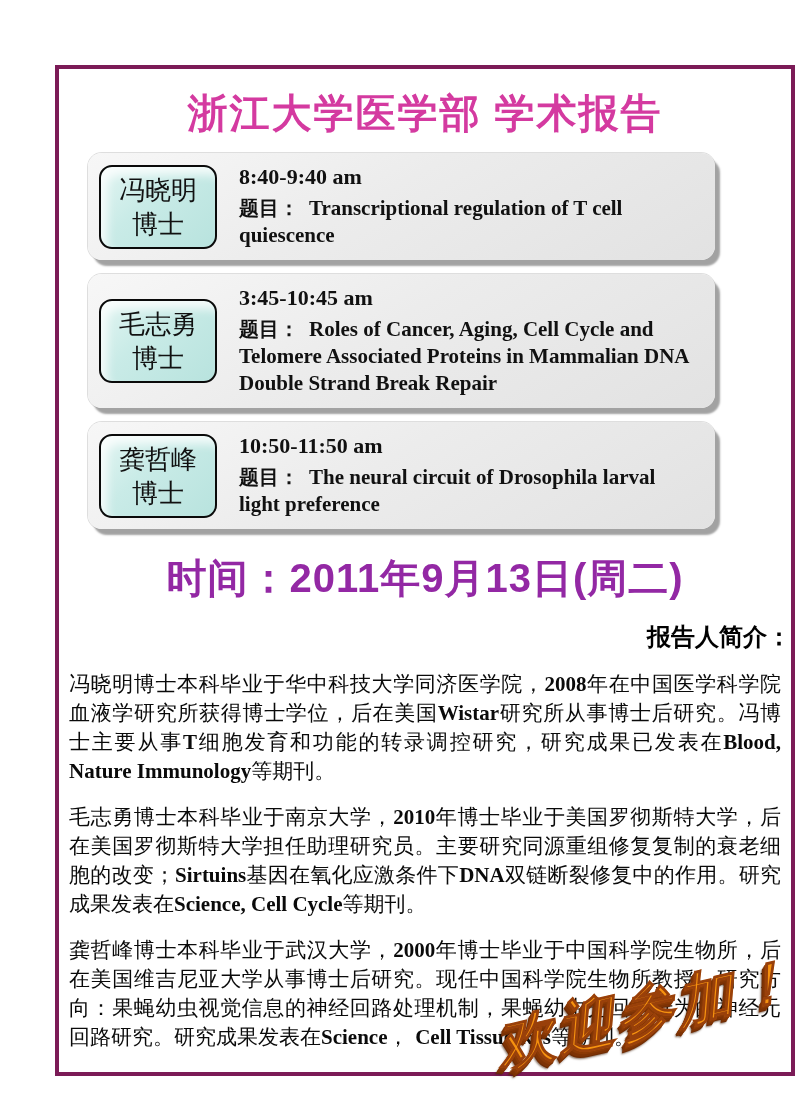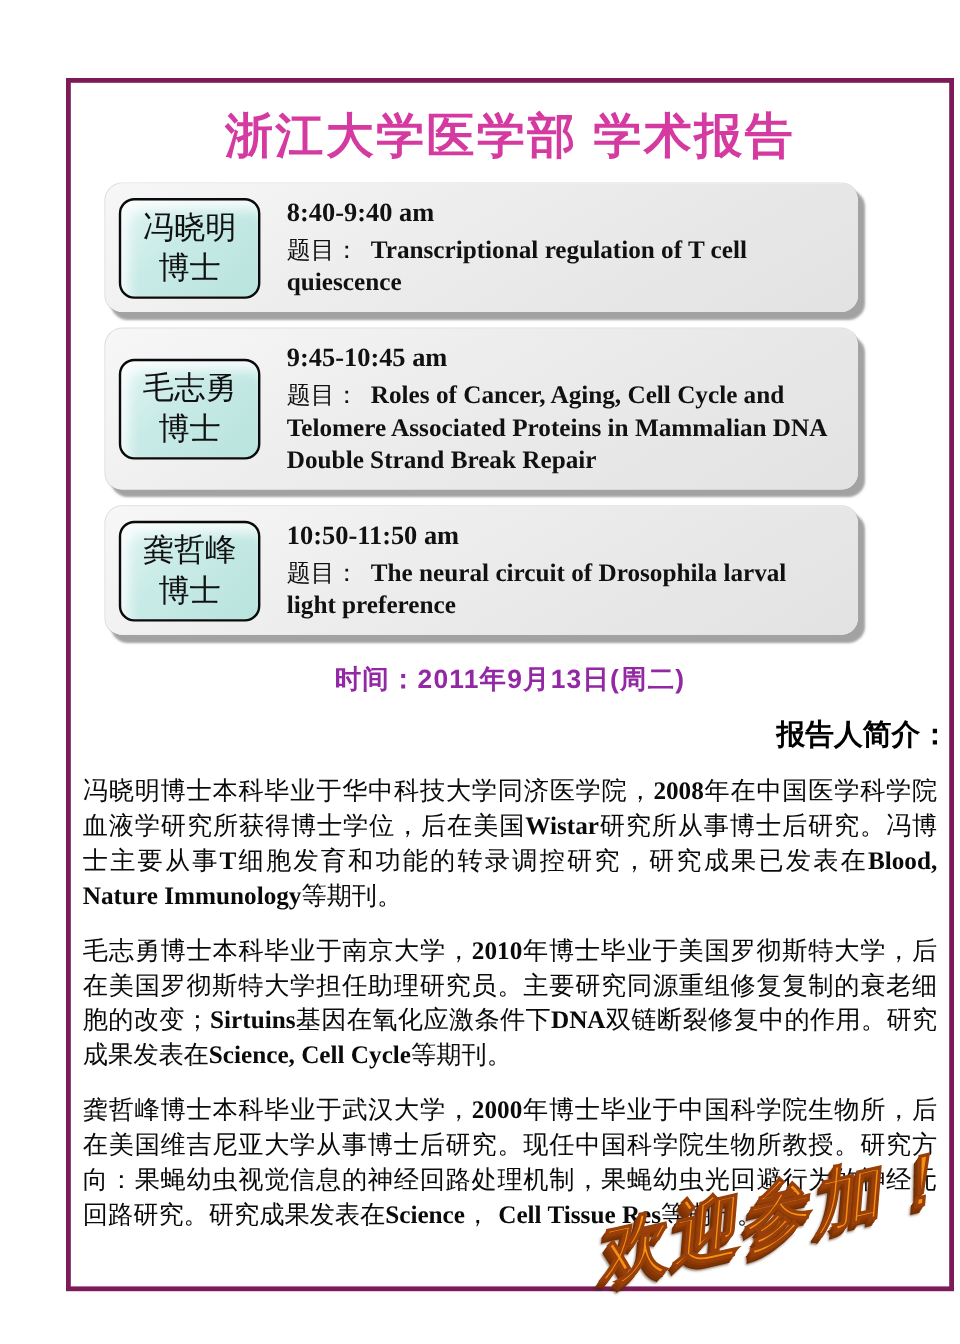--- a/index.html
+++ b/index.html
@@ -39,26 +39,26 @@
   .card-text{flex:1;}
   .session-time{
     font-family:"Liberation Serif",serif;font-weight:700;
     font-size:22px;color:#111;margin:0 0 5px 0;
   }
   .topic{
     font-family:"Liberation Serif",serif;font-weight:700;
     font-size:21px;line-height:27px;color:#111;margin:0;
   }
   .topic-label{
-    font-family:"DejaVu Serif",serif;font-weight:400;
+    font-family:"DejaVu Serif",serif;font-weight:700;
     font-size:20px;margin-right:10px;
   }
   .event-line{
     text-align:center;color:#9328A4;
-    font-size:22px;font-weight:700;letter-spacing:1px;
+    font-size:40px;font-weight:700;letter-spacing:1px;
     margin:22px 0 0 0;white-space:nowrap;
   }
   .event-line.second{margin-top:18px;}
   .bios-heading{
     margin:15px 0 0 8px;font-size:24px;font-weight:700;color:#000;text-align:right;
   }
   .bio{
     margin:17px 10px 0 10px;
     font-family:"DejaVu Serif",serif;
     font-size:21px;line-height:29px;color:#0a0a0a;
@@ -99,21 +99,21 @@
         <p class="topic"><span class="topic-label">题目：</span><span>Transcriptional regulation of T cell quiescence</span></p>
       </div>
     </div>
 
     <div class="card">
       <div class="name-box">
         <span>毛志勇</span><br>
         <span>博士</span>
       </div>
       <div class="card-text">
-        <p class="session-time">9:45-10:45 am</p>
+        <p class="session-time">3:45-10:45 am</p>
         <p class="topic"><span class="topic-label">题目：</span><span>Roles of Cancer, Aging, Cell Cycle and Telomere Associated Proteins in Mammalian DNA Double Strand Break Repair</span></p>
       </div>
     </div>
 
     <div class="card">
       <div class="name-box">
         <span>龚哲峰</span><br>
         <span>博士</span>
       </div>
       <div class="card-text">

